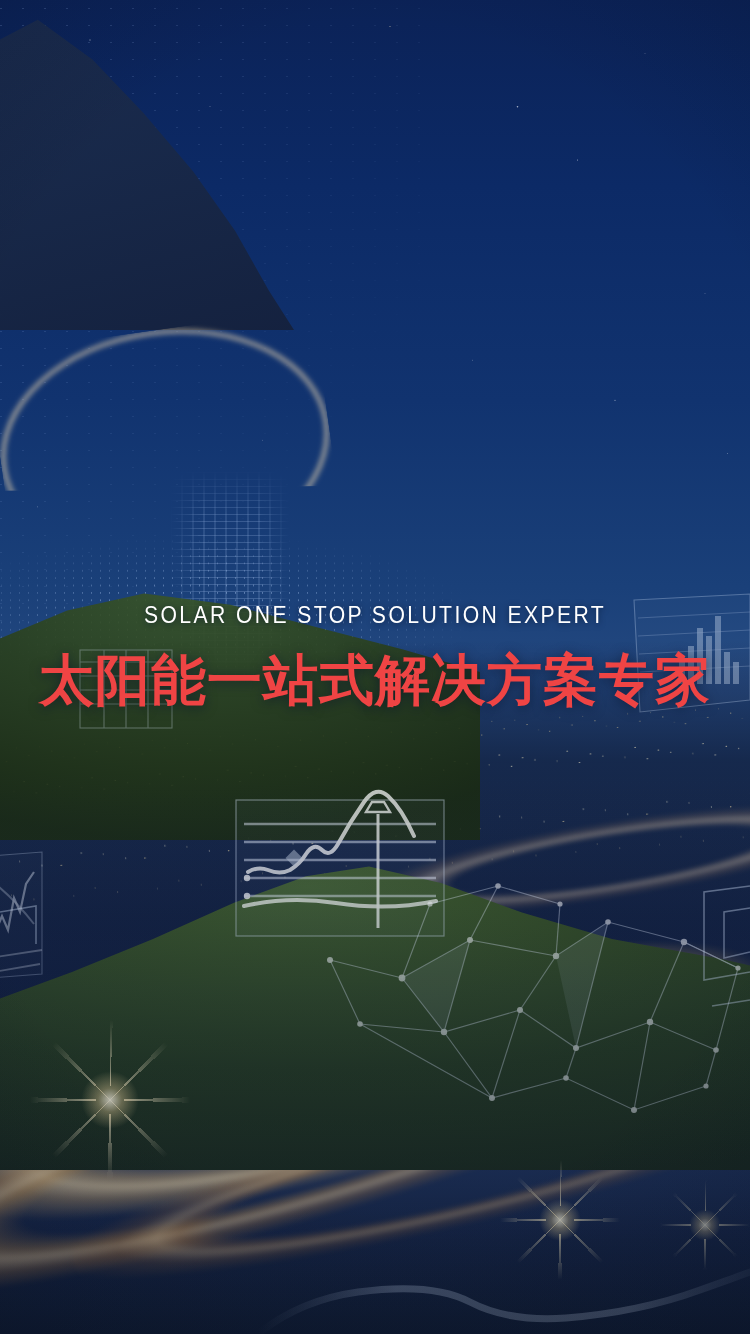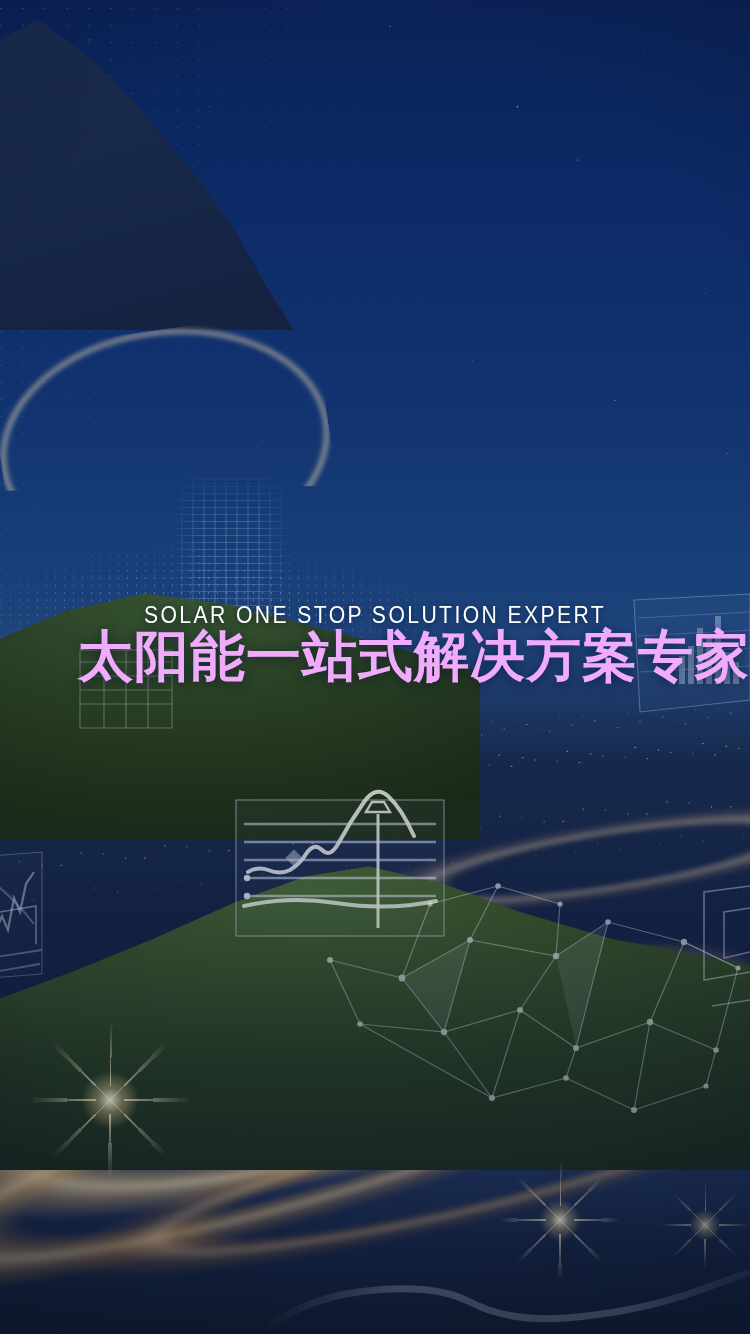--- a/index.html
+++ b/index.html
@@ -261,28 +261,28 @@
     font-size:23px;
     font-weight:400;
     letter-spacing:2.6px;
     line-height:1;
     white-space:nowrap;
     text-shadow:0 1px 7px rgba(6,18,44,.65);
     transform:scaleX(.92);
   }
   #headline{
     display:block;
-    color:#f0abfc;
+    margin-top:24px;
+    color:#ef4444;
     font-size:55px;
     font-weight:700;
     letter-spacing:1px;
     line-height:1.08;
     white-space:nowrap;
     text-shadow:0 2px 12px rgba(6,18,44,.6);
-    text-align:right;
   }
 
   
   #vignette{
     background:
       radial-gradient(125% 92% at 50% 46%,rgba(0,0,0,0) 48%,rgba(4,10,26,.30) 82%,rgba(3,8,20,.48) 100%);
     z-index:35;
   }
   #tintwash{
     background:linear-gradient(180deg,rgba(20,40,95,.0) 58%,rgba(26,44,92,.22) 74%,rgba(22,36,78,.30) 88%,rgba(16,28,60,.34) 100%);

